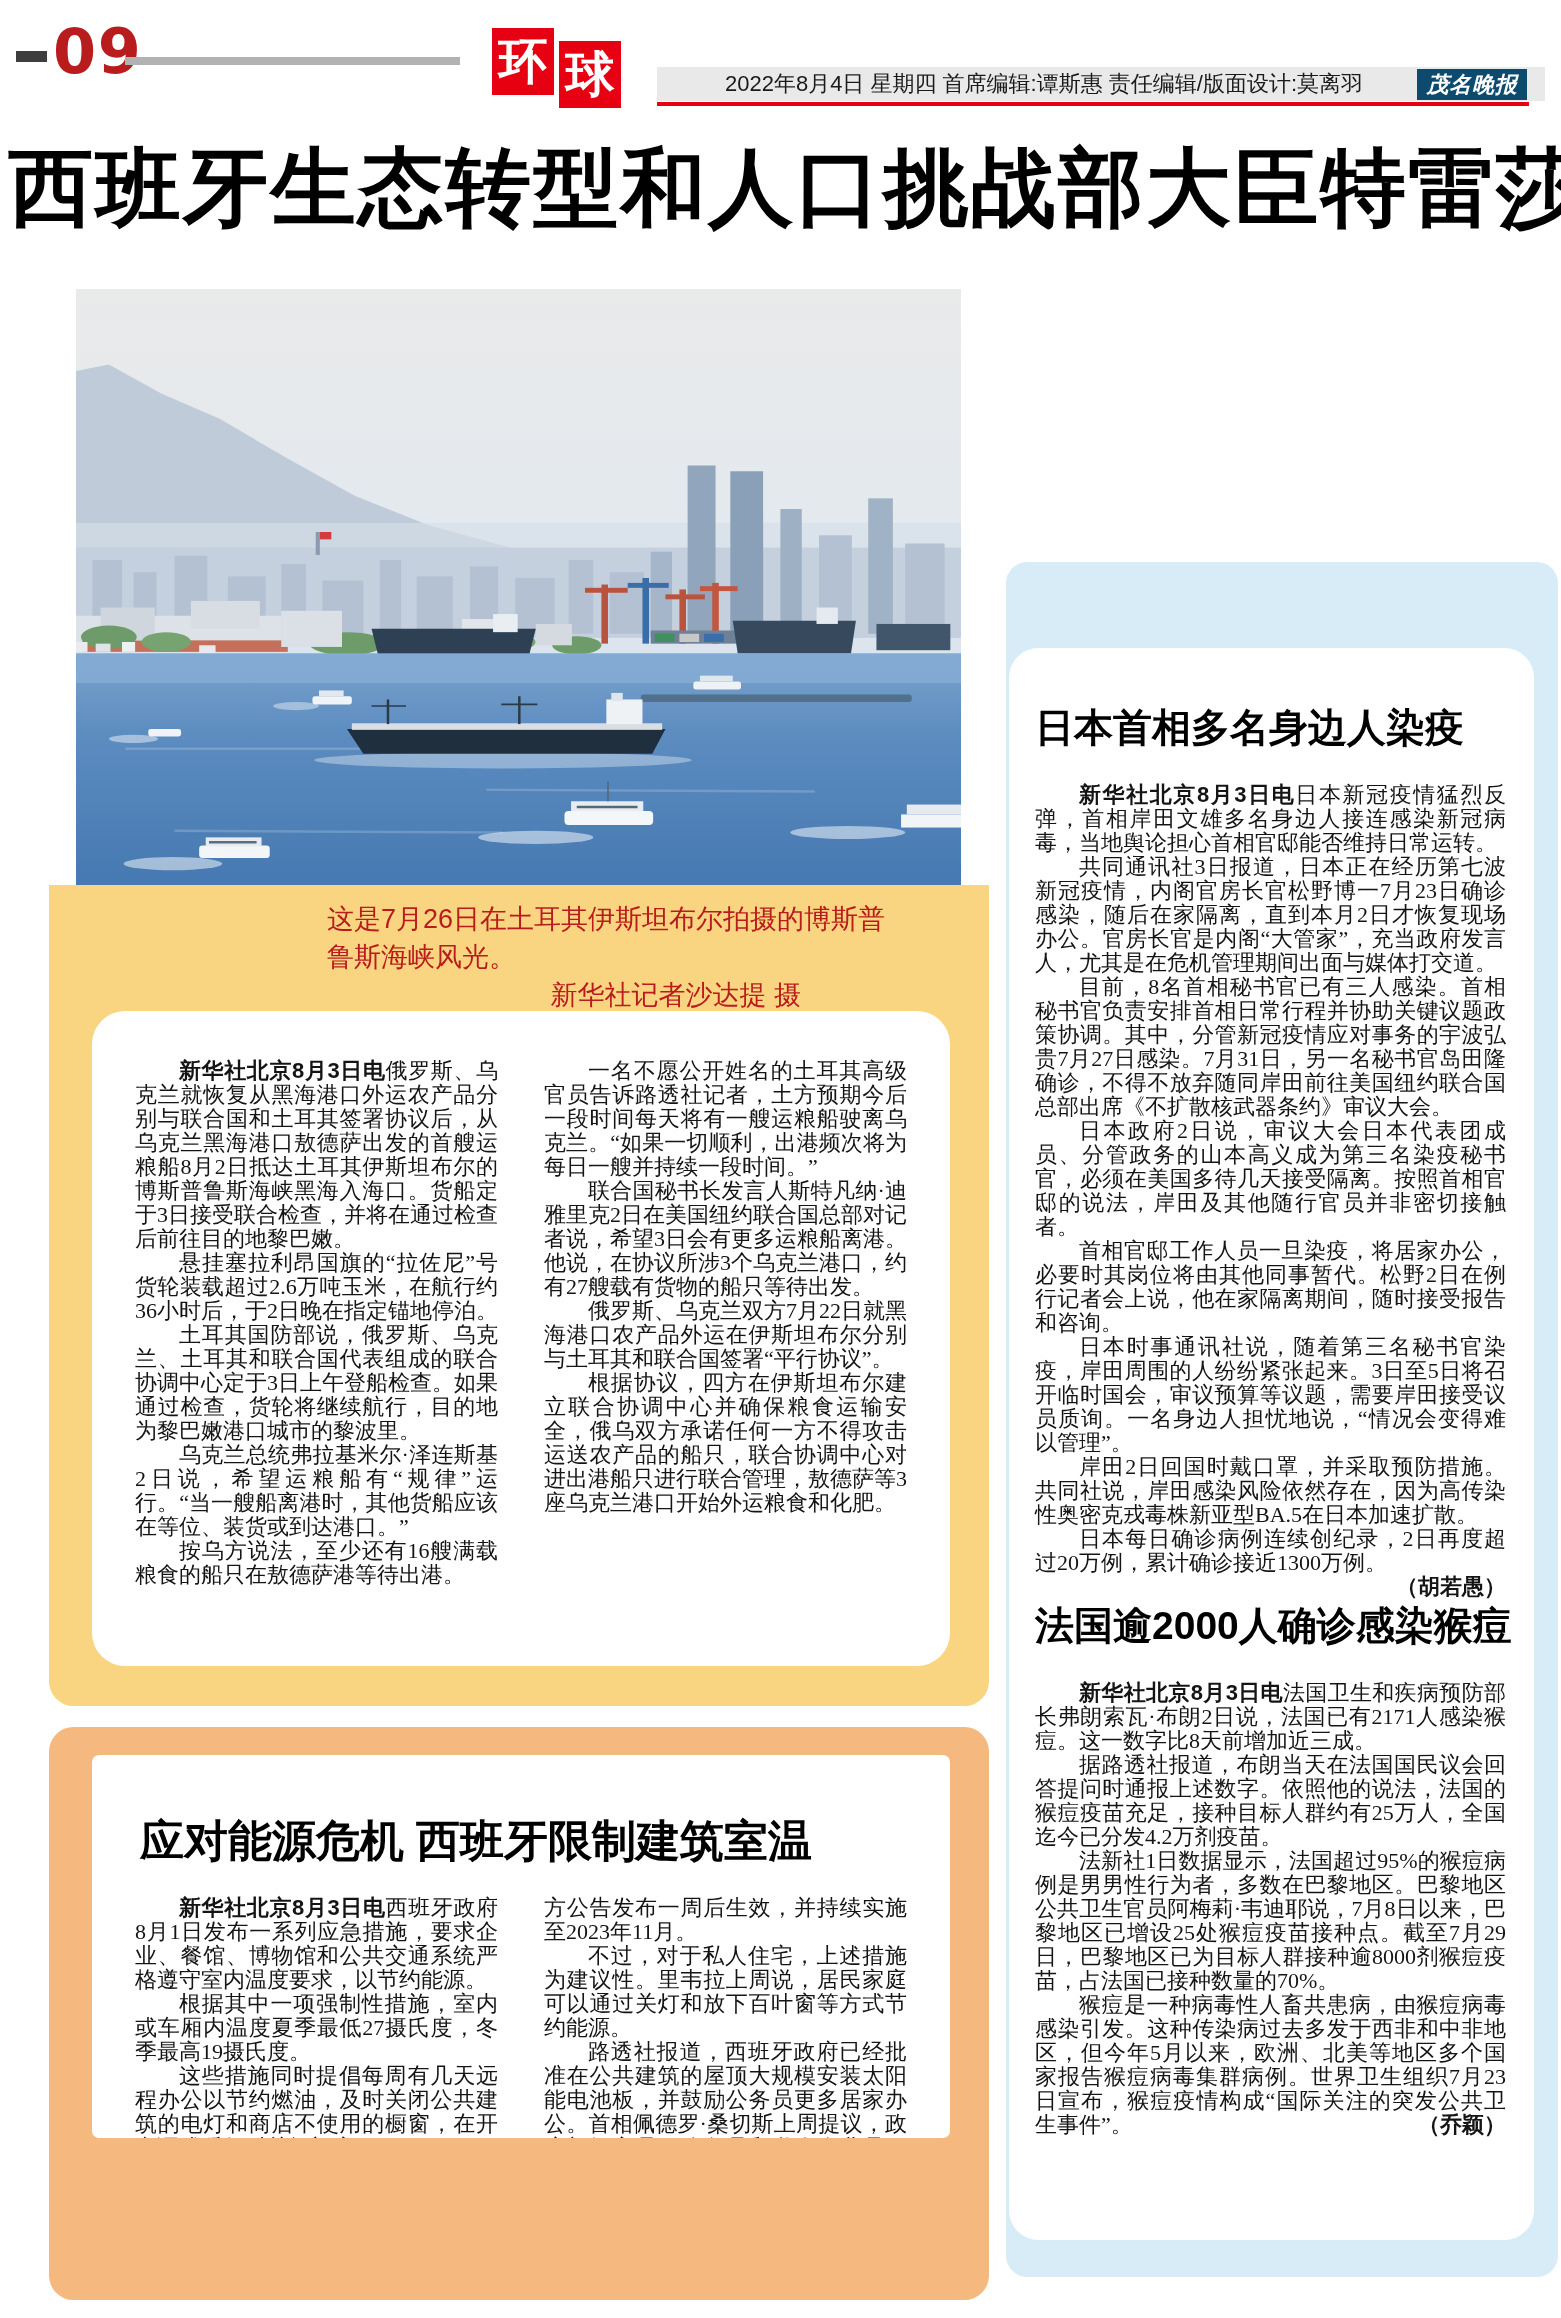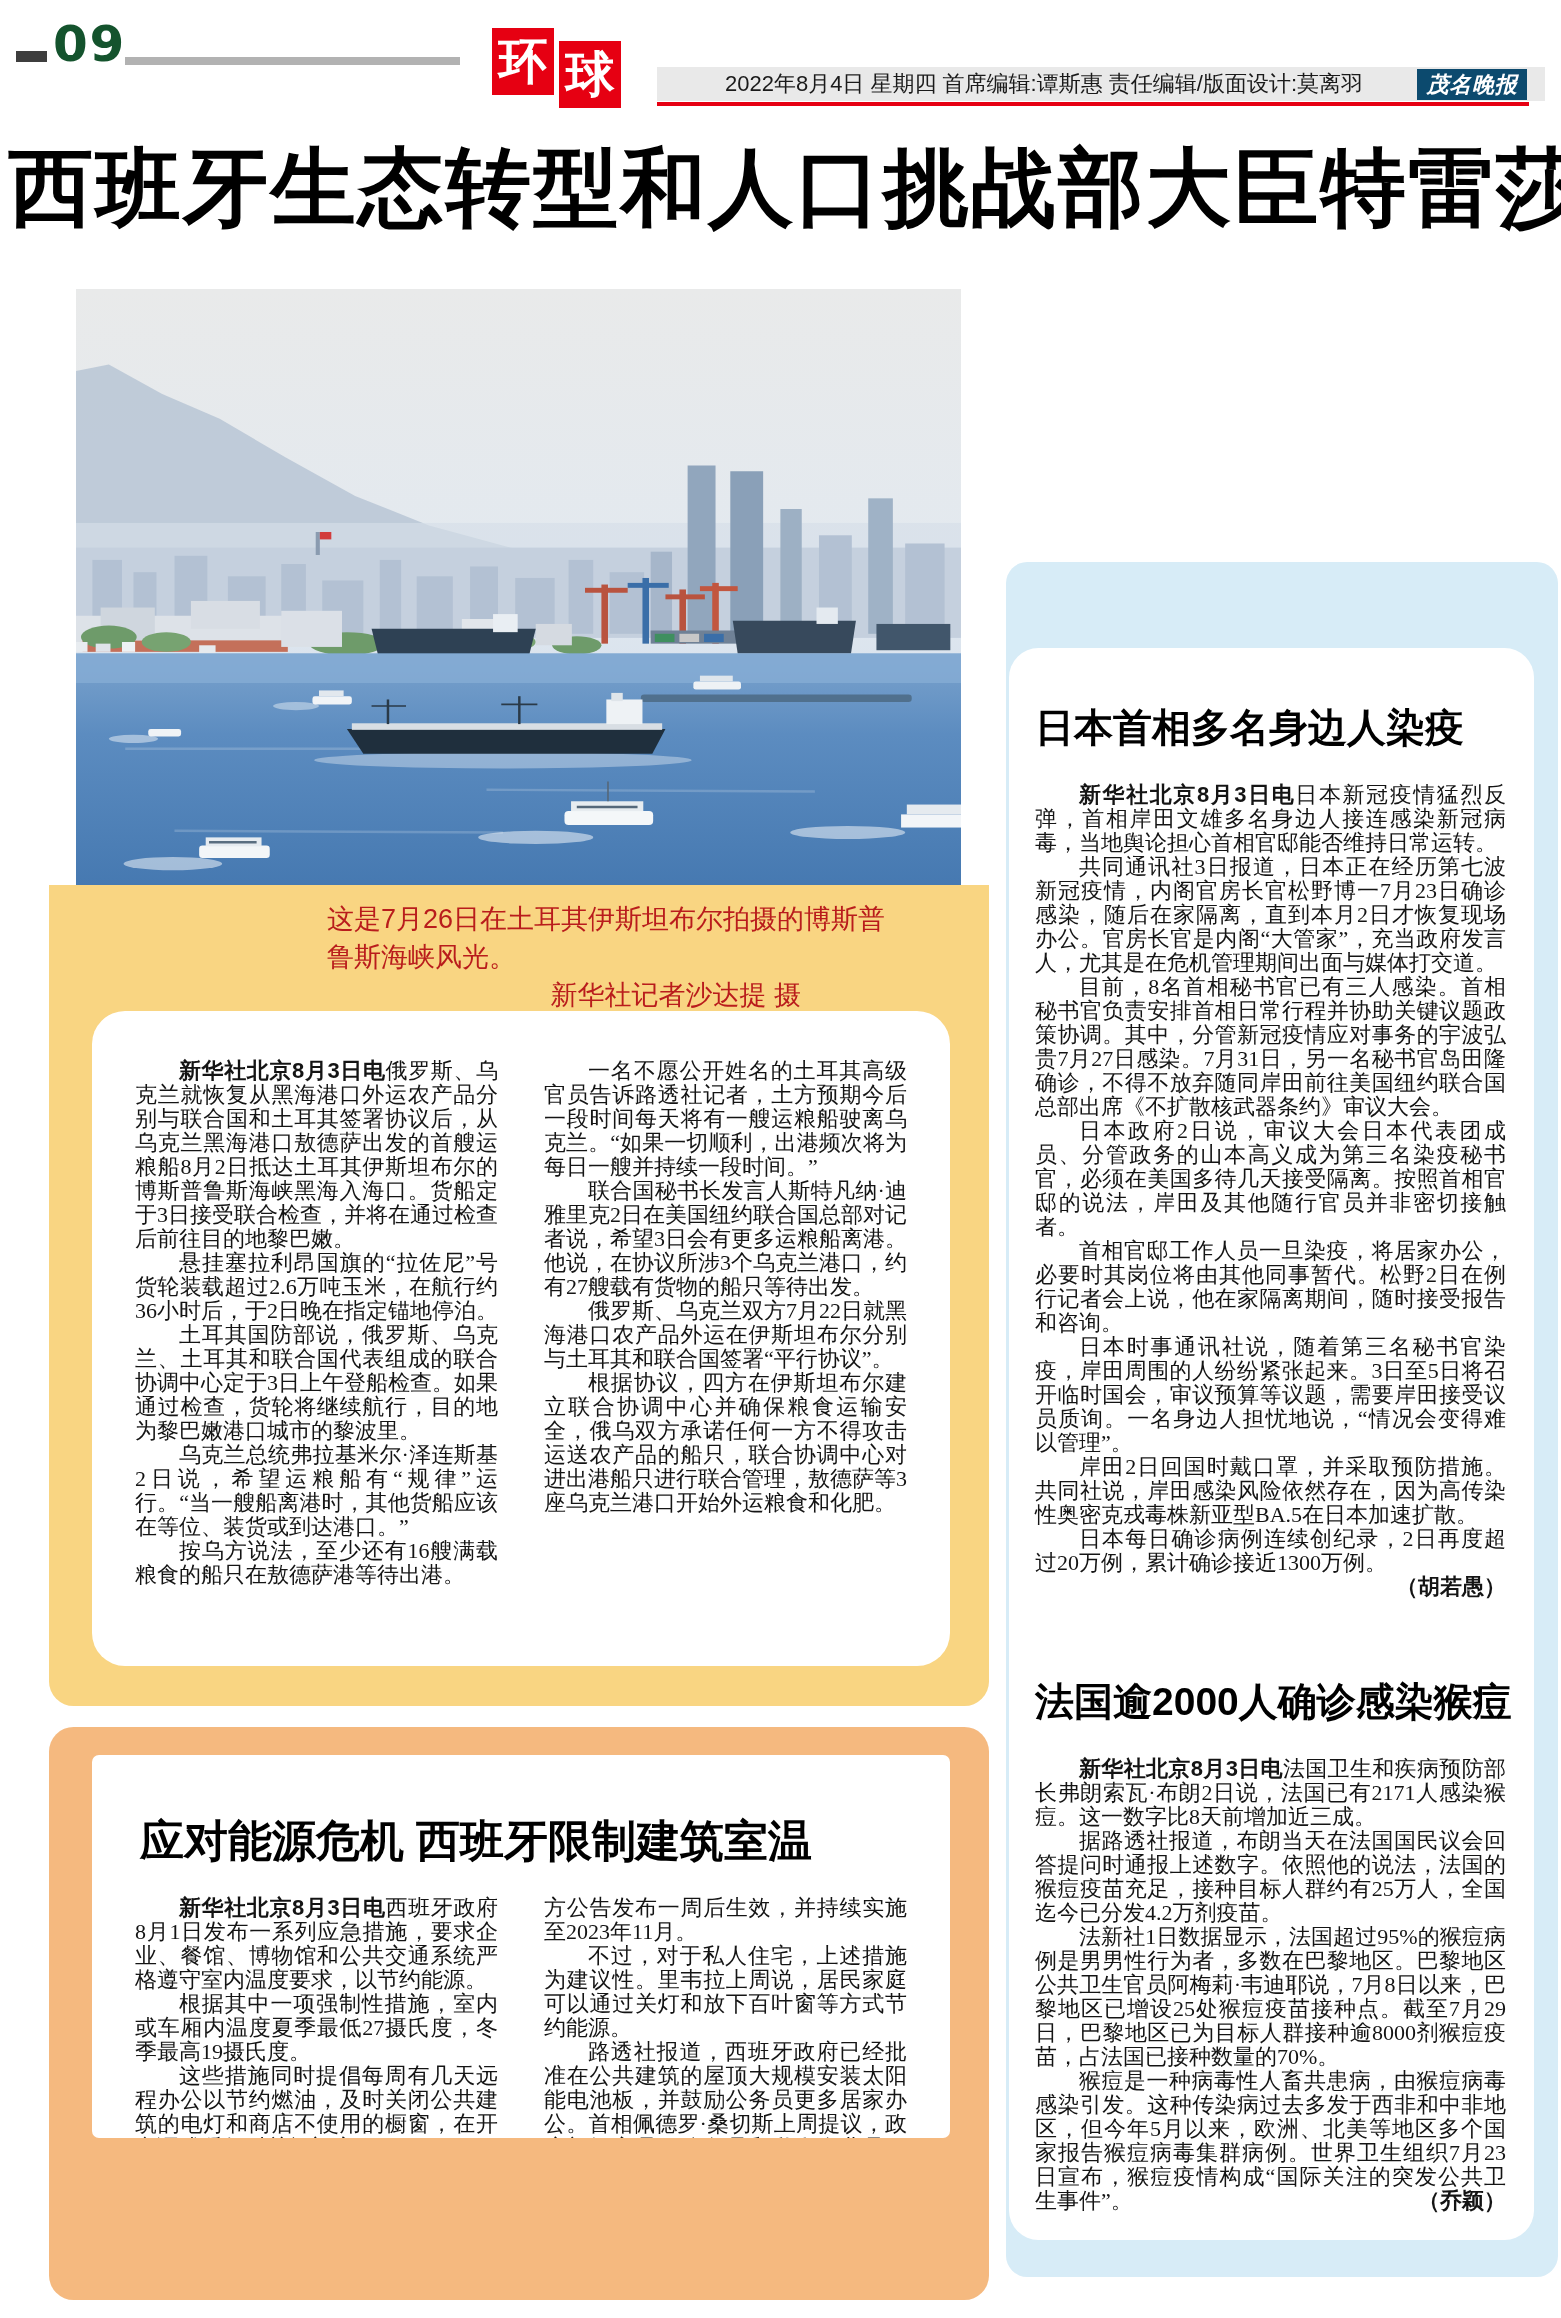--- a/index.html
+++ b/index.html
@@ -1,21 +1,21 @@
 <!DOCTYPE html>
 <html style="font-size:13px"><head>
 <meta charset="utf-8">
 <style>
   html,body{margin:0;padding:0;background:#ffffff;}
   .canvas{position:relative;width:1562px;height:2319px;background:#ffffff;overflow:hidden;
           font-family:"Liberation Serif","DejaVu Serif",serif;color:#111;}
   
   .hdr-dash{position:absolute;left:16.4px;top:51px;width:31px;height:10.7px;background:#3e3e3e;}
   .page-num{position:absolute;left:53px;top:14.8px;font-family:"DejaVu Sans","Liberation Sans",sans-serif;
-            font-size:50px;font-weight:bold;color:#14532d;letter-spacing:1.6px;}
+            font-size:62px;font-weight:bold;color:#b91c1c;letter-spacing:1.6px;}
   .hdr-line{position:absolute;left:125px;top:57px;width:335px;height:8.2px;background:#b2b2b2;}
   .sec-box{position:absolute;width:62px;height:67px;background:#e60012;color:#fff;text-align:center;
            font-family:"Liberation Serif","DejaVu Serif",serif;font-weight:bold;font-size:49px;line-height:67px;}
   .sec1{left:492px;top:28px;}
   .sec2{left:559px;top:41px;}
   .date-bar{position:absolute;left:657px;top:67px;width:872px;height:34px;background:#e9e9e9;
             font-family:"Liberation Sans","DejaVu Sans",sans-serif;font-size:22px;color:#1a1a1a;
             line-height:34px;text-align:center;padding-right:16px;}
   .date-bar .date-text{display:inline-block;margin-right:98px;}
   .red-rule{position:absolute;left:657px;top:102px;width:872px;height:4.1px;background:#e60012;}
@@ -50,21 +50,21 @@
   .spain-headline{font-family:"Liberation Sans","DejaVu Sans",sans-serif;font-weight:900;font-size:44px;
                   color:#000;margin:0 0 24.6px 4.9px;white-space:nowrap;}
   .spain-cols{height:358px;}
   
   .blue-box{position:absolute;left:1006px;top:562px;width:552px;height:1715px;background:#d7ecf7;
             border-radius:21.3px;}
   .right-card{position:absolute;left:1009px;top:648px;width:525px;height:1592px;background:#fff;
               border-radius:29.5px;padding:53px 28px 24.6px 26px;box-sizing:border-box;overflow:hidden;}
   .sub-headline{font-family:"Liberation Sans","DejaVu Sans",sans-serif;font-weight:900;font-size:39px;
                 color:#000;margin:0 0 28px 0;white-space:nowrap;}
-  .sub-headline.fr{margin-top:76px;}
+  .sub-headline.fr{}
   .clearfix::after{content:"";display:block;clear:both;}
 </style>
 </head>
 <body>
 
 <div class="canvas">
 
   <div class="hdr-dash"></div>
   <div class="page-num">09</div>
   <div class="hdr-line"></div>

